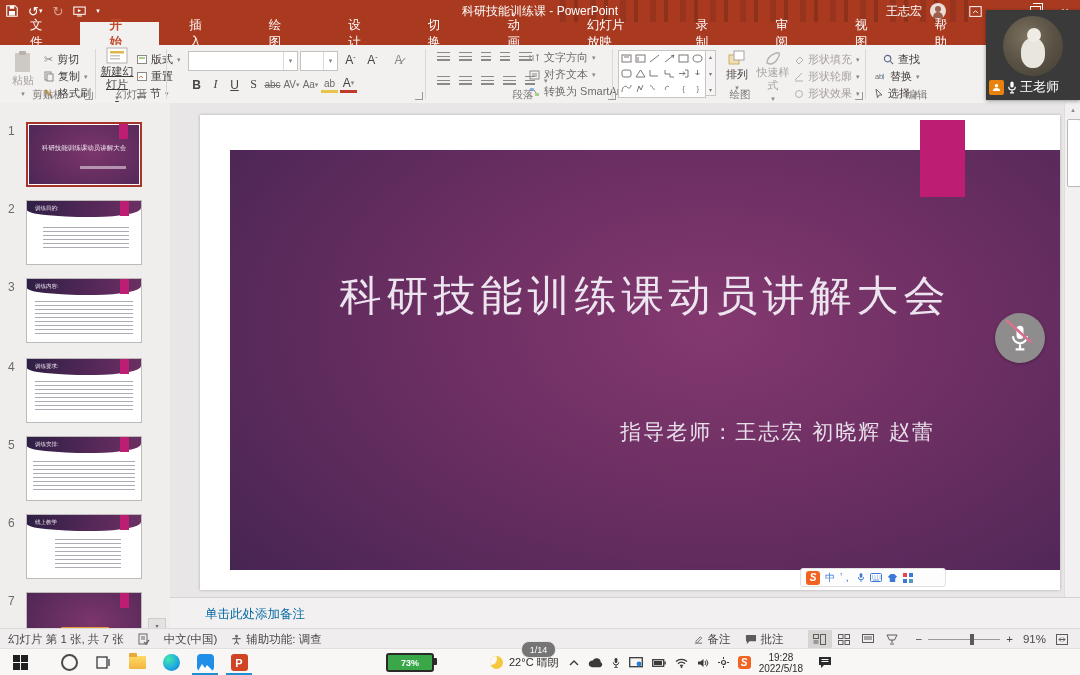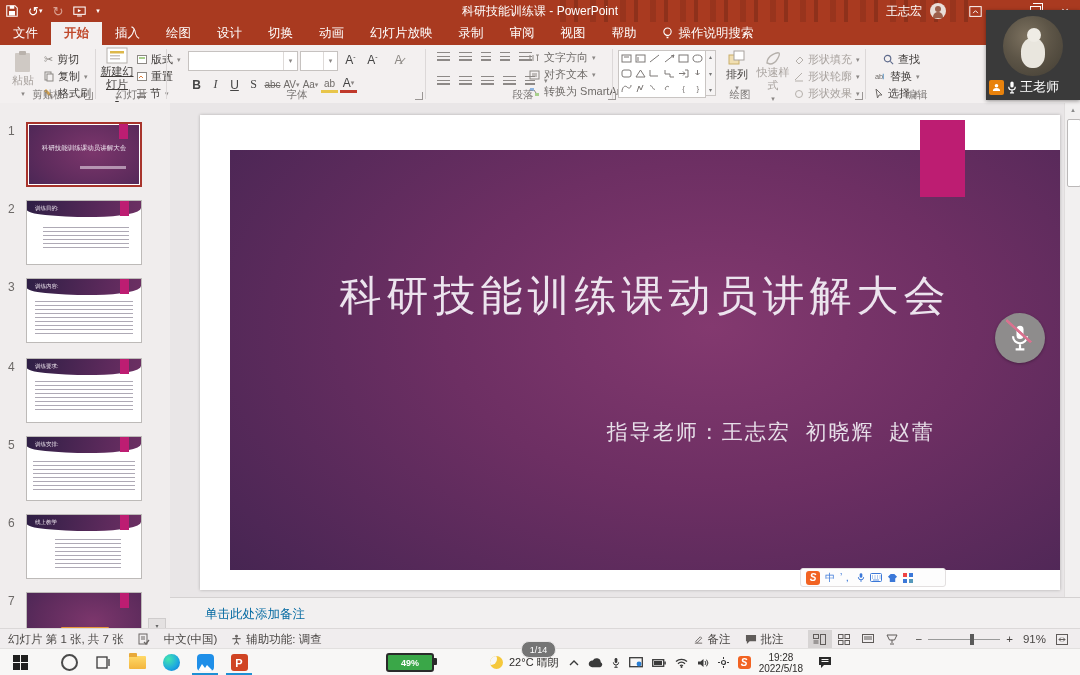--- a/index.html
+++ b/index.html
@@ -19,21 +19,21 @@
   .tb-user{font-size:12px;margin-right:8px;}
   .tb-avatar{width:16px;height:16px;border-radius:50%;background:#e9ded8;margin-right:14px;position:relative;}
   .tb-avatar::before{content:"";position:absolute;left:5px;top:3px;width:6px;height:6px;border-radius:50%;background:#9c5f4b;}
   .tb-avatar::after{content:"";position:absolute;left:3px;top:9px;width:10px;height:6px;border-radius:5px 5px 0 0;background:#9c5f4b;}
   .wbtn{width:30px;height:22px;display:flex;align-items:center;justify-content:center;color:#fff;font-size:13px;}
   .restore-glyph{width:9px;height:9px;border:1px solid #fff;position:relative;}
   .restore-glyph::before{content:"";position:absolute;left:2px;top:-4px;width:9px;height:9px;border:1px solid #fff;border-bottom:none;border-left:none;}
 
   
   .tabrow{position:absolute;left:0;top:22px;width:1080px;height:23px;background:#a93a20;display:flex;align-items:stretch;color:#fff;}
-  .tab{display:flex;align-items:center;padding:0 13px;font-size:12.5px;cursor:default;}
+  .tab{display:flex;align-items:center;padding:0 30px;font-size:12.5px;cursor:default;}
   .tab.active{background:#f3f0f0;color:#c0492b;font-weight:bold;}
   .tellme{display:flex;align-items:center;gap:6px;padding:0 12px;font-size:12.5px;}
 
   
   .ribbon{position:absolute;left:0;top:45px;width:1080px;height:58px;background:#f3f0f0;border-bottom:1px solid #d8d4d4;}
   .group{position:absolute;top:0;height:58px;}
   .g-label{position:absolute;bottom:1px;left:0;right:0;text-align:center;font-size:10.5px;color:#7a7674;}
   .g-sep{position:absolute;top:4px;width:1px;height:50px;background:#dcd8d8;}
   .launcher{position:absolute;right:3px;bottom:3px;width:7px;height:7px;border-right:1px solid #9a9694;border-bottom:1px solid #9a9694;}
   .bigbtn{position:absolute;display:flex;flex-direction:column;align-items:center;font-size:11px;color:#3f3b39;text-align:center;line-height:13px;}
@@ -64,21 +64,21 @@
   .collapse-thumbs{position:absolute;left:148px;top:515px;width:16px;height:12px;background:#e4e1e1;border:1px solid #cfcccc;display:flex;align-items:center;justify-content:center;font-size:6px;color:#666;}
 
   
   .canvas{position:absolute;left:170px;top:103px;width:910px;height:494px;background:#e9e6e7;}
   .slidepage{position:absolute;left:30px;top:12px;width:860px;height:475px;background:#fff;box-shadow:0 0 3px rgba(0,0,0,.25);}
   .purple{position:absolute;left:30px;top:35px;right:0;bottom:20px;
     background:radial-gradient(115% 140% at 58% 42%,#83396f 0%,#6d2f63 28%,#4e2756 58%,#352148 82%,#2b1d3f 100%);}
   .slide-title{position:absolute;left:0;right:0;top:118px;text-align:center;color:#ece4ee;
     font-family:"Liberation Serif","DejaVu Serif",serif;font-size:42px;letter-spacing:5px;}
   .slide-sub{position:absolute;right:125px;top:268px;color:#e7dfe9;
-    font-family:Liberation Mono, monospace;font-size:21px;letter-spacing:2px;}
+    font-family:Liberation Sans, sans-serif;font-size:21px;letter-spacing:2px;}
   .pinkrect{position:absolute;left:720px;top:5px;width:45px;height:77px;background:#bd1d72;}
   .sogou{position:absolute;left:600px;top:453px;width:146px;height:19px;background:#fdfdfd;border:1px solid #e3e0e0;border-radius:3px;display:flex;align-items:center;gap:5px;padding:0 5px;box-sizing:border-box;}
   .sg-logo{width:14px;height:14px;background:#f26322;border-radius:3px;color:#fff;font-weight:bold;font-size:10px;display:flex;align-items:center;justify-content:center;font-style:italic;}
   .sg-item{color:#3b78d8;font-size:10px;display:flex;align-items:center;}
   .vscroll{position:absolute;left:894px;top:0;width:16px;height:494px;background:#f2f0f0;border-left:1px solid #e0dddd;}
   .vscroll .arrow{position:absolute;left:0;width:16px;height:14px;display:flex;align-items:center;justify-content:center;font-size:7px;color:#8a8a8a;}
   .vthumb{position:absolute;left:2px;top:16px;width:12px;height:66px;background:#fff;border:1px solid #bbb8b8;border-radius:2px;}
   .ribbon-collapse{position:absolute;left:880px;top:-12px;font-size:10px;color:#777;}
 
   
@@ -298,21 +298,20 @@
         <span class="fbtn" style="font-size:10px;color:#6f6b68;">
             <span>Aa</span>
             <span class="dd">▾</span>
           </span>
         <span class="fbtn" style="font-size:10px;color:#6f6b68;border-bottom:3px solid #e8c54a;height:14px;">ab</span>
         <span class="fbtn" style="border-bottom:3px solid #c0392b;height:14px;">
             <span>A</span>
             <span class="dd">▾</span>
           </span>
       </div>
-      <span class="g-label">字体</span>
       <span class="launcher"></span>
       <span class="g-sep" style="left:257px;"></span>
     </div>
 
     <div class="group" style="left:427px;width:192px;">
       <div class="smallrow" style="left:10px;top:7px;gap:9px;">
         <span class="icon-lines"></span>
         <span class="icon-lines"></span>
         <span class="icon-lines" style="width:10px;"></span>
         <span class="icon-lines" style="width:10px;"></span>
@@ -743,21 +742,21 @@
           <svg width="15" height="9" viewBox="0 0 15 9">
             <path d="M0 9L4 2l3 4 2-3 6 6z" fill="#fff"></path>
           </svg>
         </span>
       <span class="underline"></span>
     </span>
     <span class="tkicon">
       <span class="ppticon">P</span>
       <span class="underline"></span>
     </span>
-    <span class="batwidget">49%</span>
+    <span class="batwidget">73%</span>
     <span class="moon"></span>
     <span class="weather">22°C 晴朗</span>
     <div class="tray">
       <span>
           <svg width="10" height="6" viewBox="0 0 10 6">
             <path d="M1 5l4-4 4 4" fill="none" stroke="#3a3a3a" stroke-width="1.4"></path>
           </svg>
         </span>
       <span>
           <svg width="15" height="10" viewBox="0 0 18 12">

